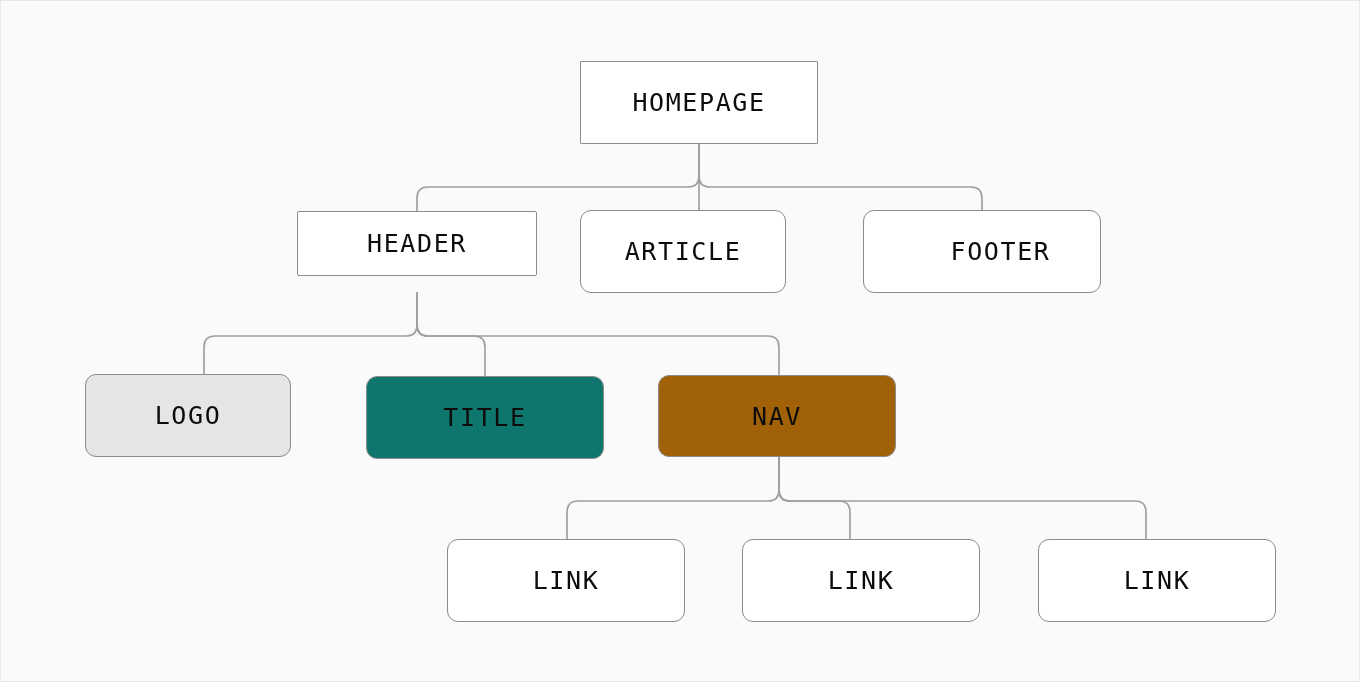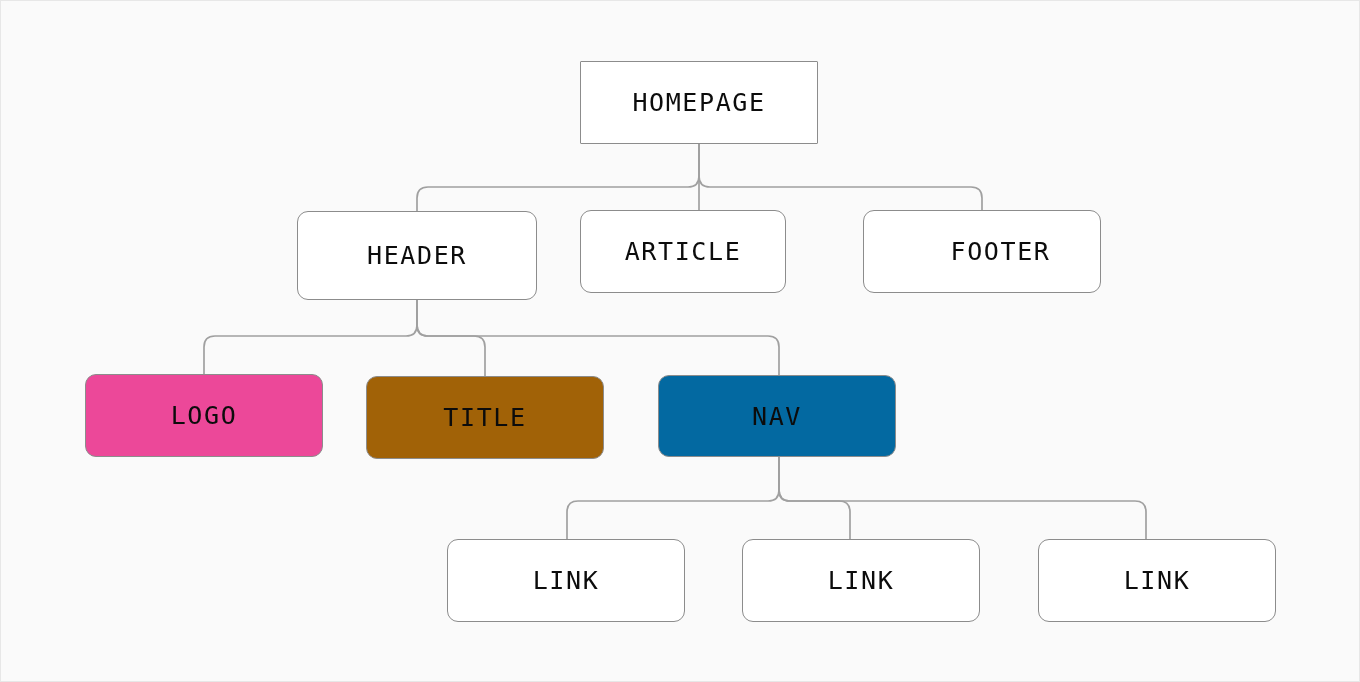--- a/index.html
+++ b/index.html
@@ -59,36 +59,36 @@
         <path d="M 778 456 L 778 489 Q 778 500 767 500 L 577 500 Q 566 500 566 511 L 566 538"></path>
         <path d="M 778 456 L 778 489 Q 778 500 789 500 L 838 500 Q 849 500 849 511 L 849 538"></path>
         <path d="M 778 456 L 778 489 Q 778 500 789 500 L 1134 500 Q 1145 500 1145 511 L 1145 538"></path>
       </g>
   </svg>
 
   <div id="nodes">
       <div class="node" style="left: 579px; top: 60px; width: 238px; height: 83px; background: rgb(255, 255, 255); border-color: rgb(140, 140, 140); color: rgb(12, 12, 12); border-radius: 1px;">
         <span>HOMEPAGE</span>
       </div>
-      <div class="node" style="left: 296px; top: 210px; width: 240px; height: 89px; background: rgb(255, 255, 255); border-color: rgb(140, 140, 140); color: rgb(12, 12, 12); border-radius: 11px;">
+      <div class="node" style="left: 296px; top: 210px; width: 240px; height: 65px; background: rgb(255, 255, 255); border-color: rgb(140, 140, 140); color: rgb(12, 12, 12); border-radius: 2px;">
         <span>HEADER</span>
       </div>
       <div class="node" style="left: 579px; top: 209px; width: 206px; height: 83px; background: rgb(255, 255, 255); border-color: rgb(140, 140, 140); color: rgb(12, 12, 12); border-radius: 11px;">
         <span>ARTICLE</span>
       </div>
       <div class="node" style="left: 862px; top: 209px; width: 238px; height: 83px; background: rgb(255, 255, 255); border-color: rgb(140, 140, 140); color: rgb(12, 12, 12); border-radius: 11px; padding-left: 37px;">
         <span>FOOTER</span>
       </div>
-      <div class="node" style="left: 84px; top: 373px; width: 238px; height: 83px; background: #ec4899; border-color: rgb(140, 140, 140); color: rgb(12, 12, 12); border-radius: 11px;">
+      <div class="node" style="left: 84px; top: 373px; width: 206px; height: 83px; background: #e5e5e5; border-color: rgb(140, 140, 140); color: rgb(12, 12, 12); border-radius: 11px;">
         <span>LOGO</span>
       </div>
-      <div class="node" style="left: 365px; top: 375px; width: 238px; height: 83px; background: #a16207; border-color: rgb(140, 140, 140); color: rgb(12, 12, 12); border-radius: 11px;">
+      <div class="node" style="left: 365px; top: 375px; width: 238px; height: 83px; background: #0f766e; border-color: rgb(140, 140, 140); color: rgb(12, 12, 12); border-radius: 11px;">
         <span>TITLE</span>
       </div>
-      <div class="node" style="left: 657px; top: 374px; width: 238px; height: 82px; background: #0369a1; border-color: rgb(140, 140, 140); color: rgb(12, 12, 12); border-radius: 11px;">
+      <div class="node" style="left: 657px; top: 374px; width: 238px; height: 82px; background: #a16207; border-color: rgb(140, 140, 140); color: rgb(12, 12, 12); border-radius: 11px;">
         <span>NAV</span>
       </div>
       <div class="node" style="left: 446px; top: 538px; width: 238px; height: 83px; background: rgb(255, 255, 255); border-color: rgb(140, 140, 140); color: rgb(12, 12, 12); border-radius: 11px;">
         <span>LINK</span>
       </div>
       <div class="node" style="left: 741px; top: 538px; width: 238px; height: 83px; background: rgb(255, 255, 255); border-color: rgb(140, 140, 140); color: rgb(12, 12, 12); border-radius: 11px;">
         <span>LINK</span>
       </div>
       <div class="node" style="left: 1037px; top: 538px; width: 238px; height: 83px; background: rgb(255, 255, 255); border-color: rgb(140, 140, 140); color: rgb(12, 12, 12); border-radius: 11px;">
         <span>LINK</span>

